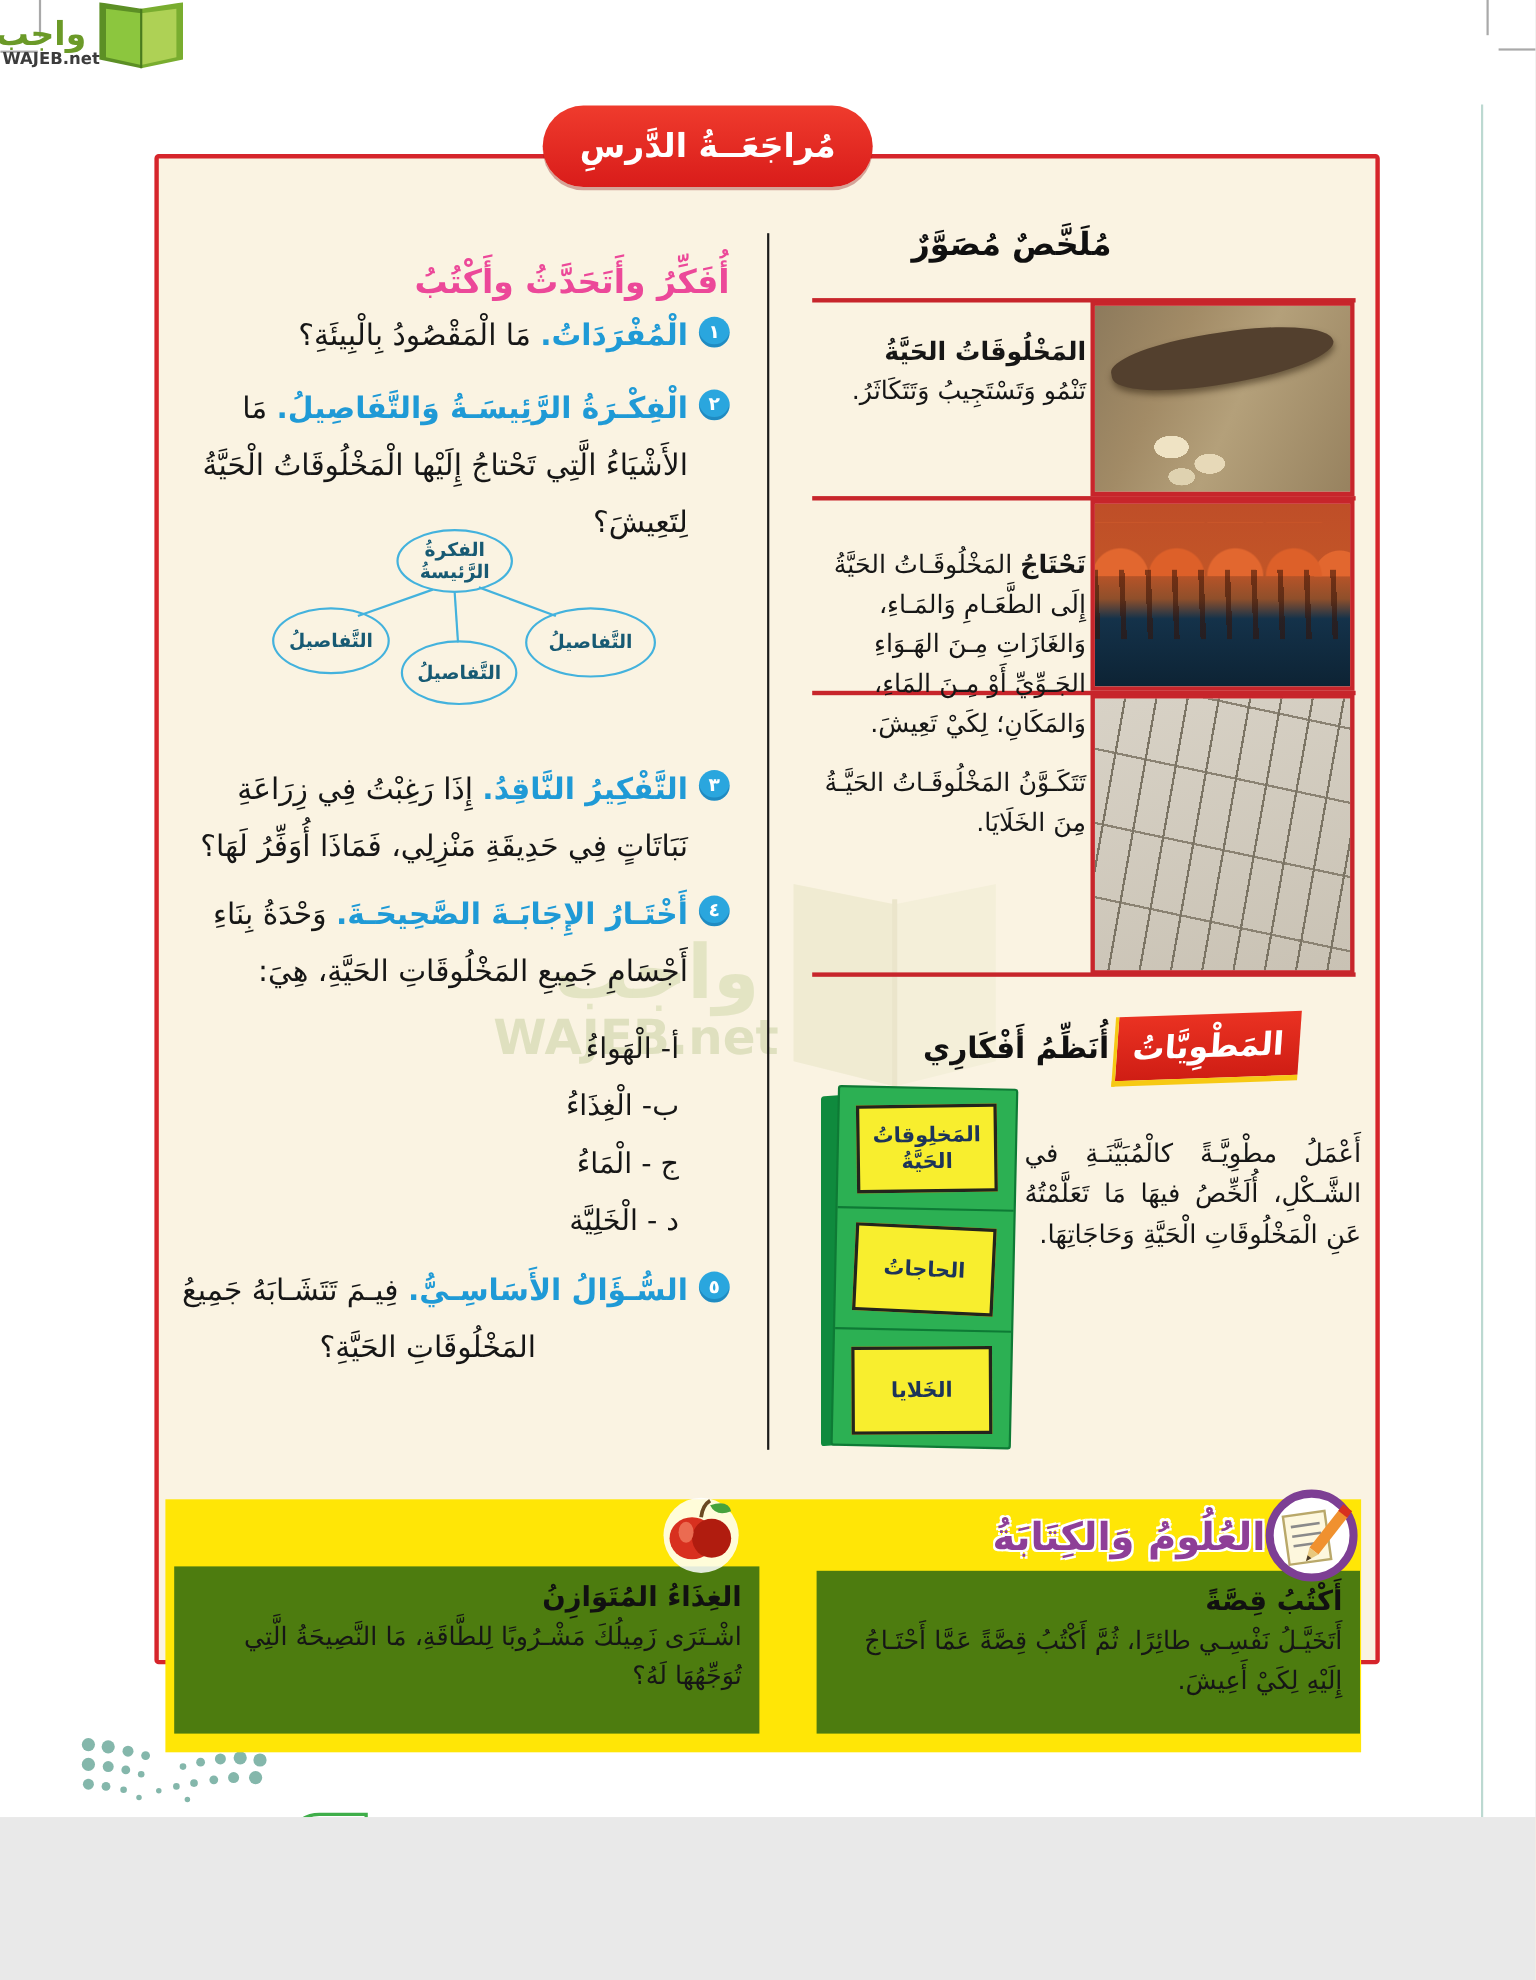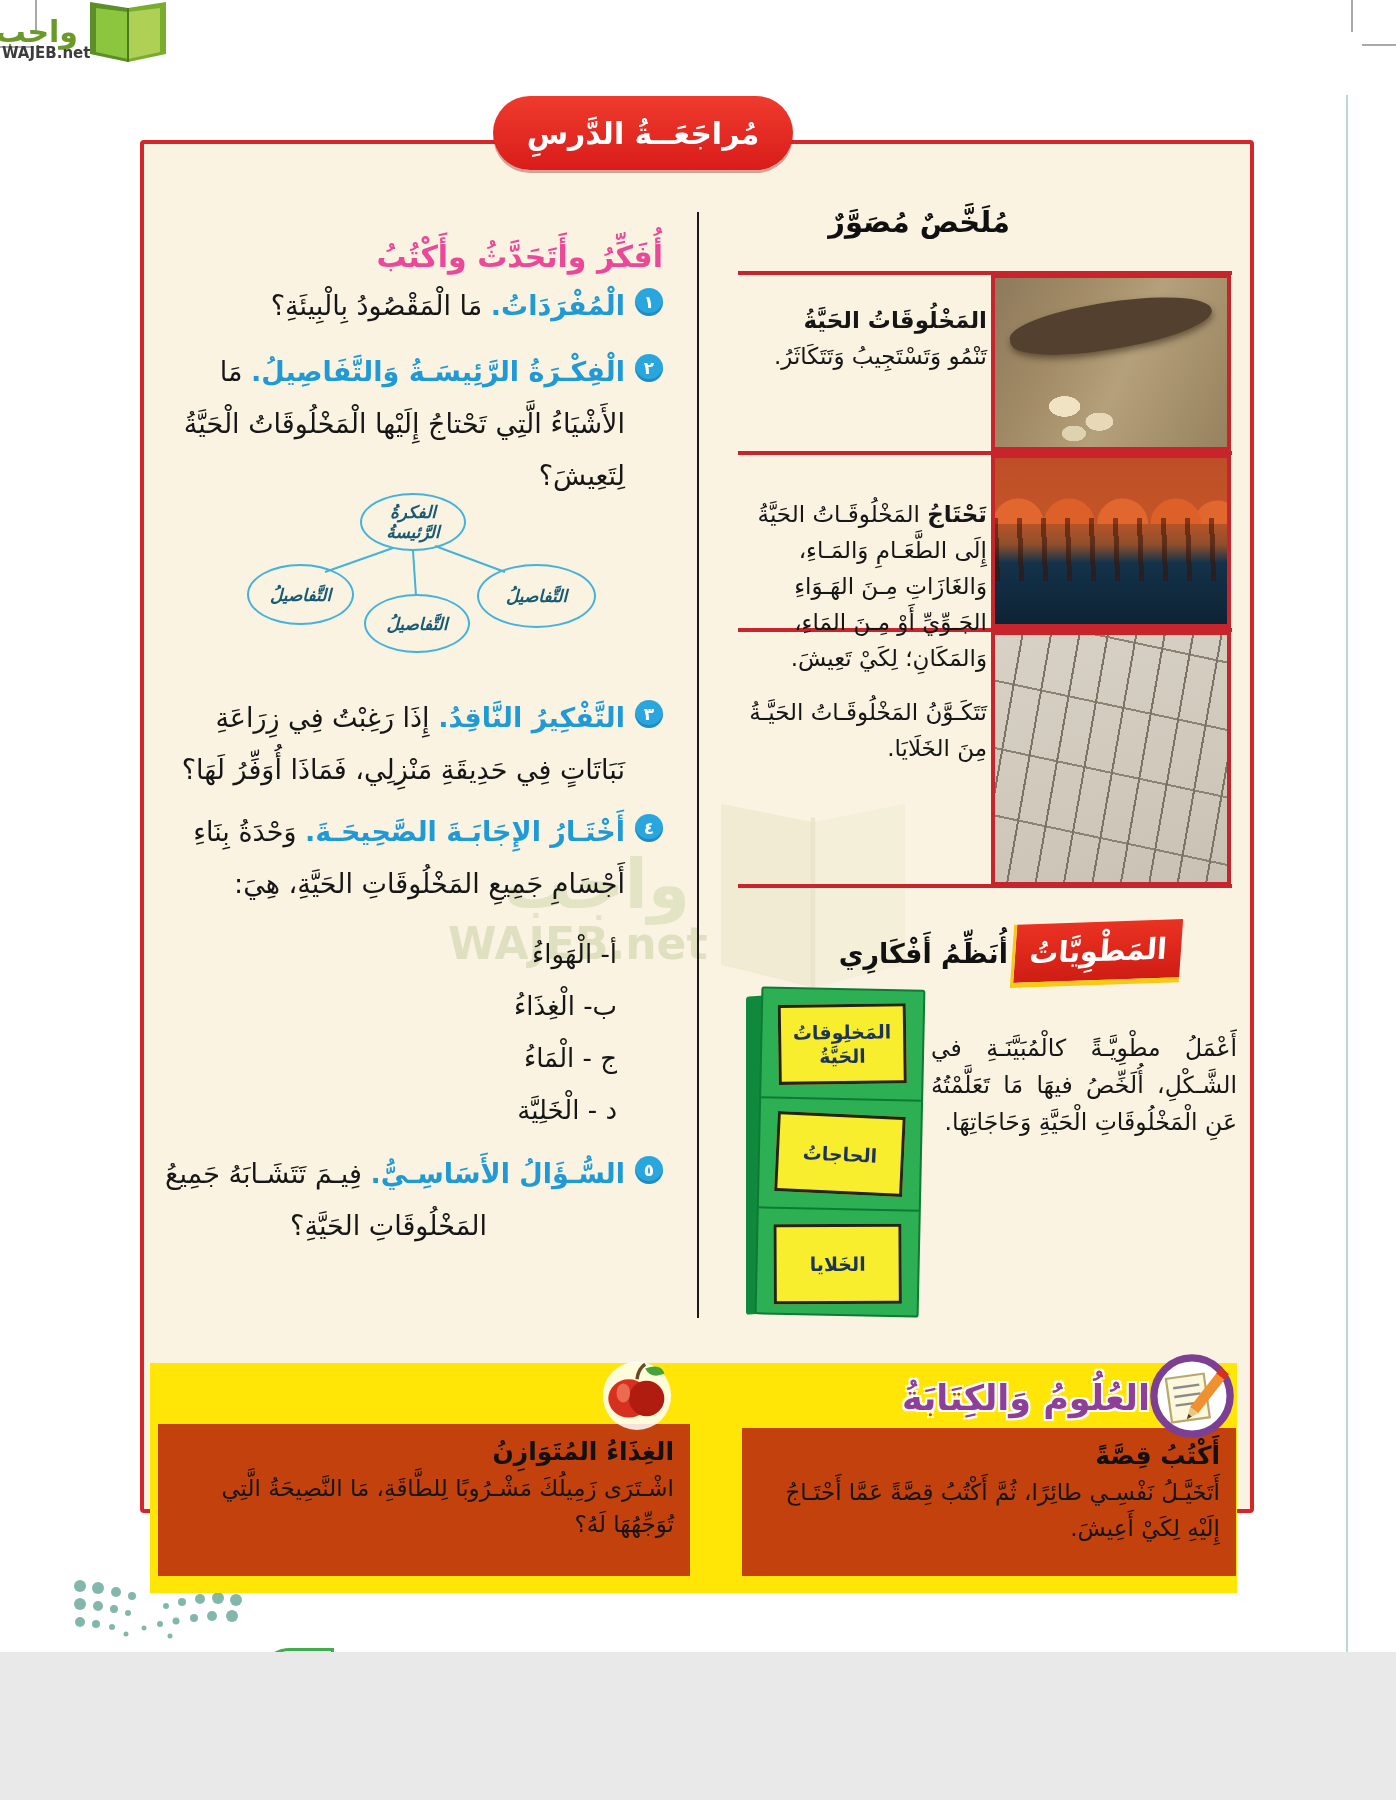--- a/index.html
+++ b/index.html
@@ -24,21 +24,21 @@
   .think-title{position:absolute;right:733px;top:203px;font-size:30px;font-weight:bold;color:#ec4899;z-index:4;margin-top:36px;}
   .q{position:absolute;right:733px;width:515px;z-index:4;display:flex;gap:10px;align-items:flex-start;}
   .qnum{flex:0 0 auto;width:28px;height:28px;border-radius:50%;background:#2aa6de;color:#fff;font-weight:bold;
         font-size:17px;display:flex;align-items:center;justify-content:center;margin-top:8px;box-shadow:inset 0 -3px 0 rgba(0,60,110,.25);}
   .qtext{font-size:27px;line-height:52px;color:#161616;text-align:right;}
   .qlabel{color:#1f9ad6;font-weight:bold;}
   .q5 .qtext{padding-right:0;}
   .q5 .qtext .qbody{display:inline;}
   .choices{position:absolute;right:779px;top:928px;z-index:4;font-size:26px;line-height:52px;color:#161616;text-align:right;}
   
-  .diagram{position:absolute;left:247px;top:480px;width:352px;height:186px;z-index:4;font-style:italic;}
+  .diagram{position:absolute;left:247px;top:468px;width:352px;height:186px;z-index:4;}
   .ell{position:absolute;border:2px solid #43b2dd;border-radius:50%;display:flex;align-items:center;justify-content:center;
        color:#175a73;font-size:17px;font-weight:bold;background:transparent;box-sizing:border-box;text-align:center;}
   
   .sum-title{position:absolute;right:386px;top:205px;font-size:29px;font-weight:bold;color:#101010;z-index:4;}
   .rule{position:absolute;left:738px;width:494px;height:4px;background:#c7252b;z-index:4;}
   .cell{position:absolute;left:740px;width:247px;z-index:4;font-size:23px;line-height:36px;color:#161616;text-align:right;}
   .cell .lead{font-weight:bold;}
   .photo{position:absolute;left:991px;width:240px;border:4px solid #c7252b;box-sizing:border-box;z-index:4;overflow:hidden;}
   .photo1{top:274px;height:177px;background:
      radial-gradient(ellipse 26px 17px at 30% 76%, #efe3c4 0 60%, rgba(0,0,0,0) 61%),
@@ -70,21 +70,21 @@
   .foldable{position:absolute;left:744px;top:988px;width:184px;height:334px;z-index:4;}
   .fold-spine{position:absolute;left:2px;top:8px;width:22px;height:318px;background:#0f8a3d;transform:skewY(-4deg);border-radius:3px;}
   .fold-panel{position:absolute;left:14px;top:0;width:164px;height:328px;background:#2cb053;border:2px solid #0e7a35;
      transform:rotate(1.2deg);border-radius:3px;box-sizing:border-box;}
   .fold-seg{position:absolute;left:0;width:100%;height:2px;background:#0e7a35;}
   .note{position:absolute;left:16px;width:128px;height:80px;background:#f8ee2e;border:3px solid #24241c;
      display:flex;align-items:center;justify-content:center;text-align:center;font-weight:bold;font-size:19px;color:#1d3459;
      box-sizing:border-box;line-height:24px;}
   
   .band{position:absolute;left:150px;top:1363px;width:1087px;height:230px;background:#ffe606;z-index:5;}
-  .band-box{position:absolute;background:#c2410c;z-index:6;box-sizing:border-box;padding:10px 16px;}
+  .band-box{position:absolute;background:#4d7c0f;z-index:6;box-sizing:border-box;padding:10px 16px;}
   .bb-title{font-weight:bold;font-size:25px;color:#111;text-align:right;line-height:36px;}
   .bb-text{font-size:23px;color:#161616;text-align:right;line-height:36px;}
   .health-title{position:absolute;left:295px;top:1380px;width:300px;font-size:35px;font-weight:bold;color:#3db3e3;z-index:6;
      text-shadow:-2px -2px 0 #fff,2px -2px 0 #fff,-2px 2px 0 #fff,2px 2px 0 #fff;}
   .writing-title{position:absolute;left:878px;top:1378px;width:272px;font-size:35px;font-weight:bold;color:#8e3f97;z-index:6;
      text-shadow:-2px -2px 0 #fff,2px -2px 0 #fff,-2px 2px 0 #fff,2px 2px 0 #fff;}
   .band-icon{position:absolute;z-index:7;}
   
   .ministry-box{position:absolute;left:13px;top:1652px;width:246px;height:60px;border:3px solid #3fae4a;background:#fff;
      box-sizing:border-box;z-index:2;text-align:center;direction:ltr;}

